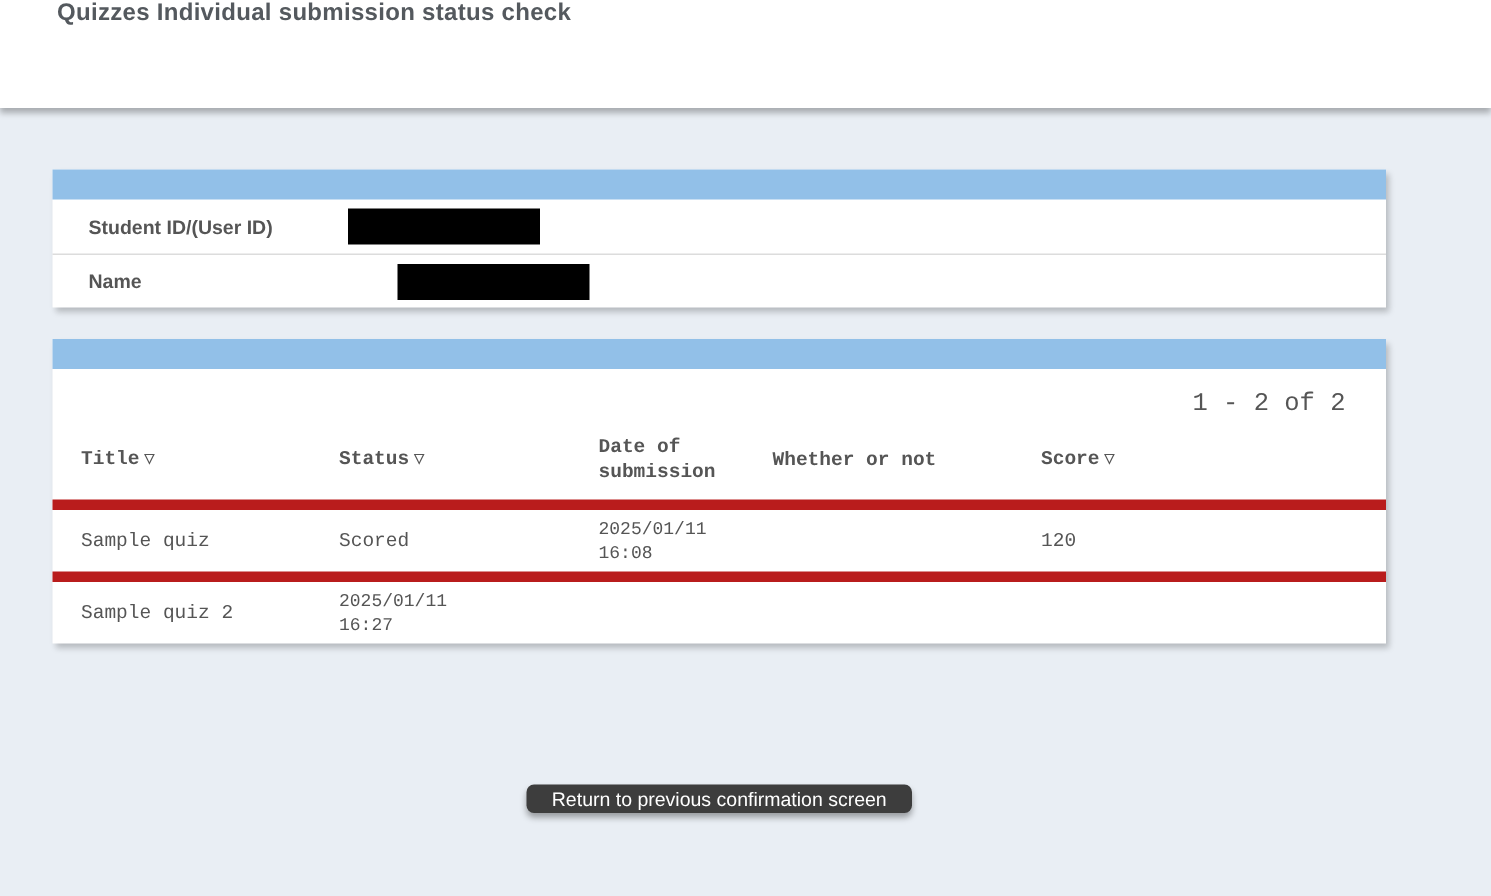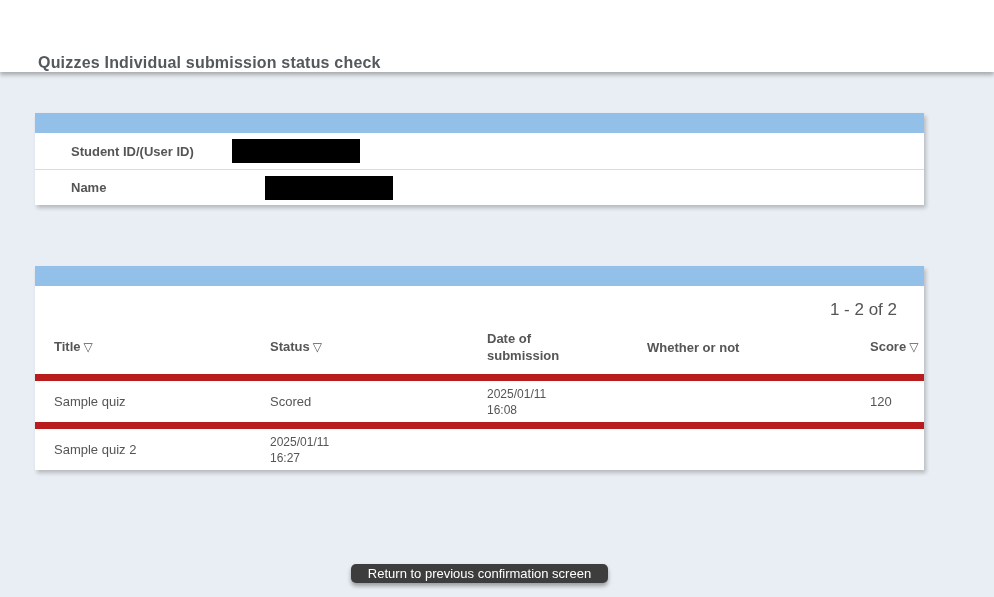--- a/index.html
+++ b/index.html
@@ -8,21 +8,21 @@
     width: 994px; height: 597px;
     background: #e9eef4;
     font-family: "Liberation Sans", sans-serif;
     overflow: hidden;
   }
   
   .topbar {
     background: #ffffff;
     height: 72px;
     display: flex;
-    align-items: flex-end;
+    align-items: flex-start;
     padding-left: 38px;
     box-shadow: 0 3px 4px rgba(0,0,0,0.28);
     position: relative;
     z-index: 2;
   }
   .topbar h1 {
     margin: 0;
     font-size: 16px;
     font-weight: bold;
     color: #54595e;
@@ -39,43 +39,42 @@
   .bluebar { height: 20px; background: #92c0e8; }
   
   .info-row {
     display: flex;
     align-items: center;
     height: 36px;
   }
   .info-row + .info-row { border-top: 1px solid #dcdcdc; gap: 33px; }
   .info-label {
     width: 197px;
-    padding-left: 36px;
+    padding-left: 24px;
     font-size: 13px;
     font-weight: bold;
     color: #555555;
   }
   .redacted {
     width: 128px;
     height: 24px;
     background: #000000;
   }
   
-  .card2 { margin-top: 61px; }
+  .card2 { margin-top: 21px; font-family: Liberation Mono, monospace; }
   .pagination {
     text-align: right;
     padding: 14px 27px 0 0;
     font-size: 17px;
     color: #555555;
   }
   .grid-row {
     display: grid;
     grid-template-columns: 172px 173px 116px 179px 1fr;
     align-items: center;
-    gap: 44px;
   }
   .grid-row > div { padding-left: 19px; }
   .thead-row { min-height: 54px; }
   .th {
     font-size: 13px;
     font-weight: bold;
     color: #555555;
     line-height: 17px;
   }
   .sort-glyph { font-size: 12px; margin-left: 3px; font-weight: normal; }

